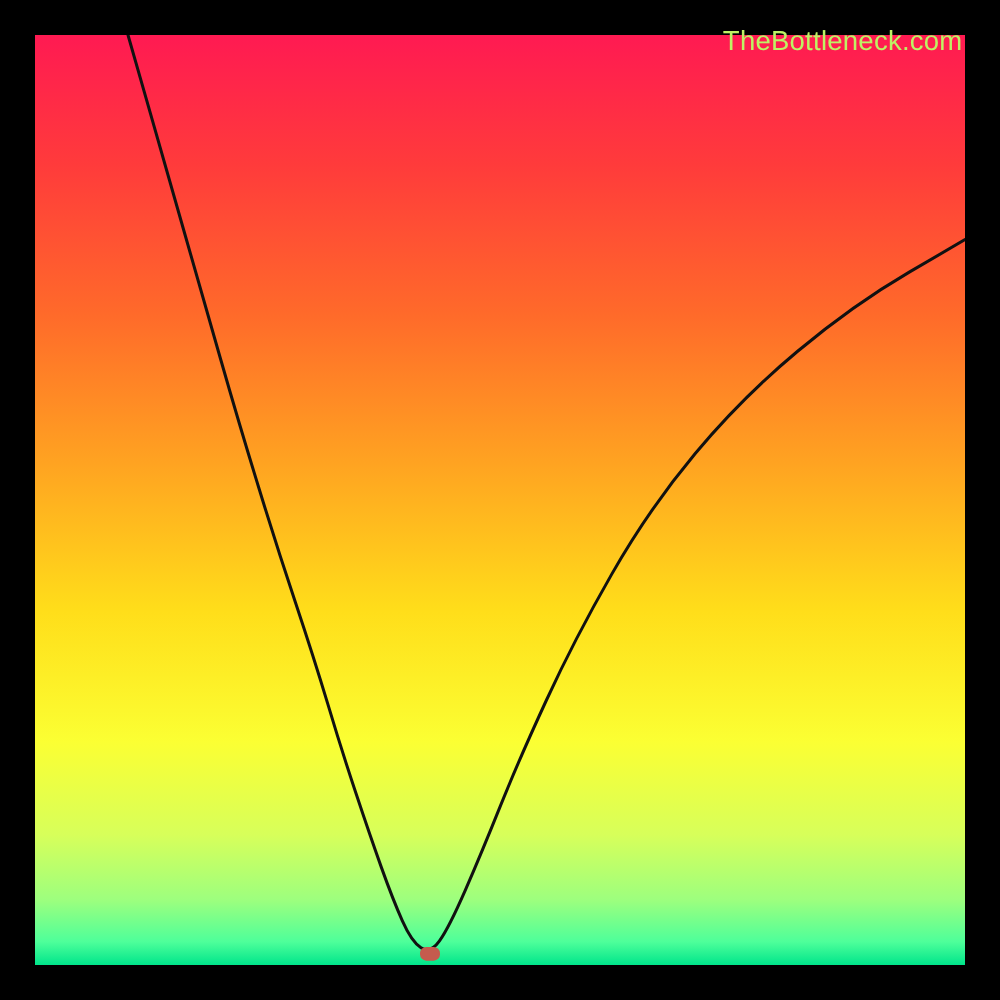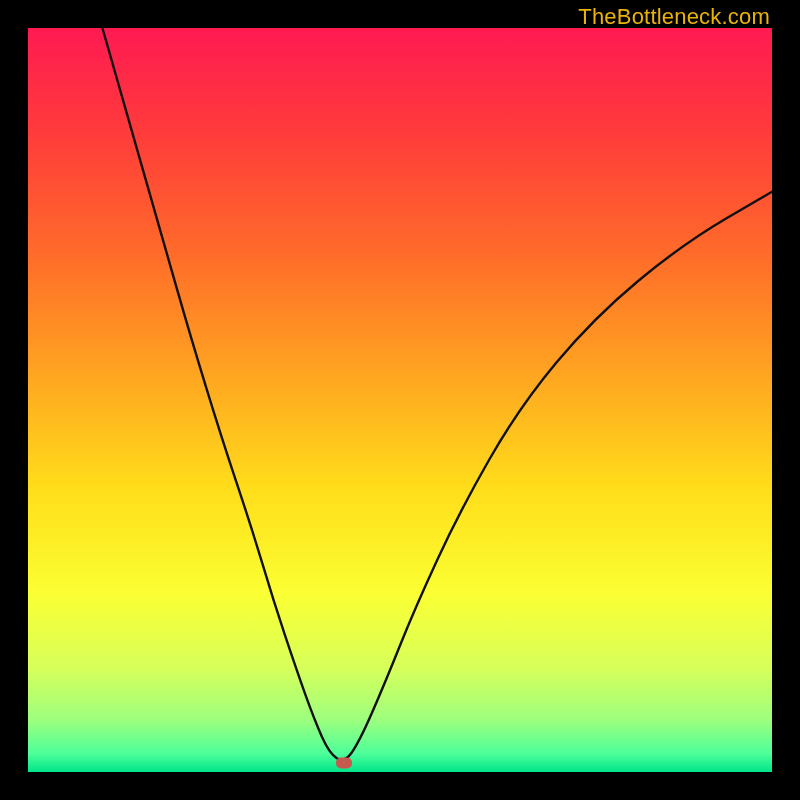--- a/index.html
+++ b/index.html
@@ -21,23 +21,23 @@
   }
   .plot-bg {
     position: absolute;
     left: 0;
     top: 0;
     width: 744px;
     height: 744px;
   }
   .watermark {
     position: absolute;
-    top: 4px;
+    top: 20px;
     right: 30px;
-    color: #eab308;
+    color: #bef264;
     font-size: 22px;
     font-weight: 500;
     letter-spacing: 0.2px;
     font-family: Arial, Helvetica, sans-serif;
     text-align: right;
   }
   svg.curve {
     position: absolute;
     left: 0;
     top: 0;

